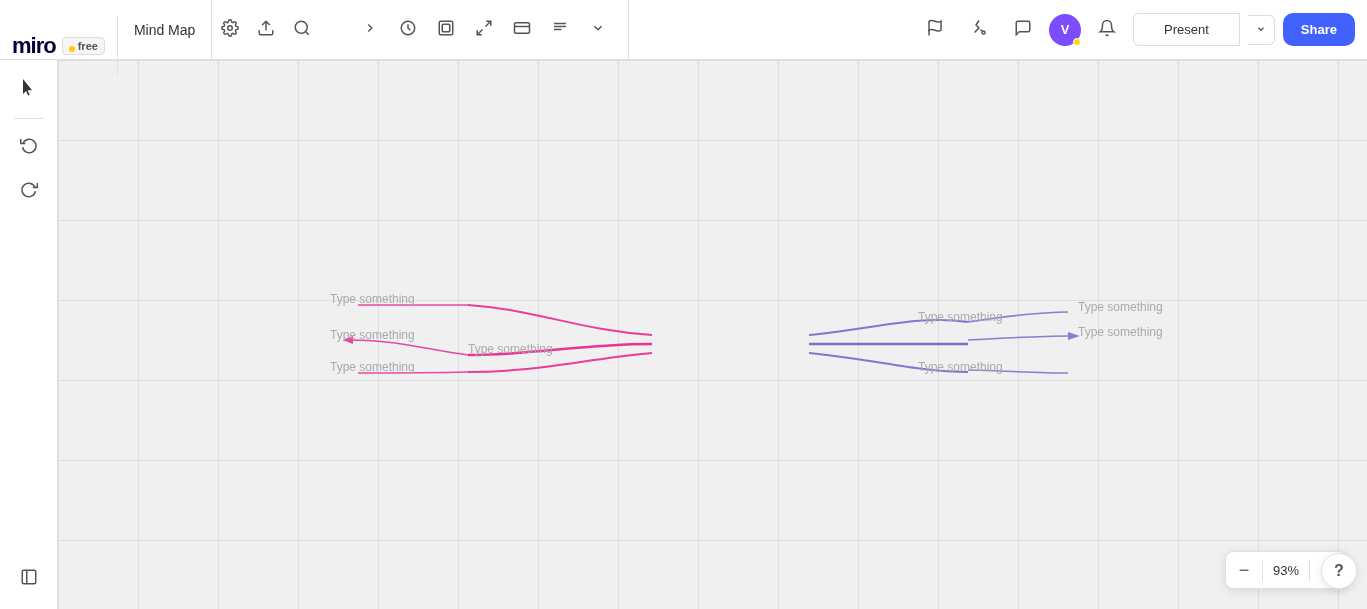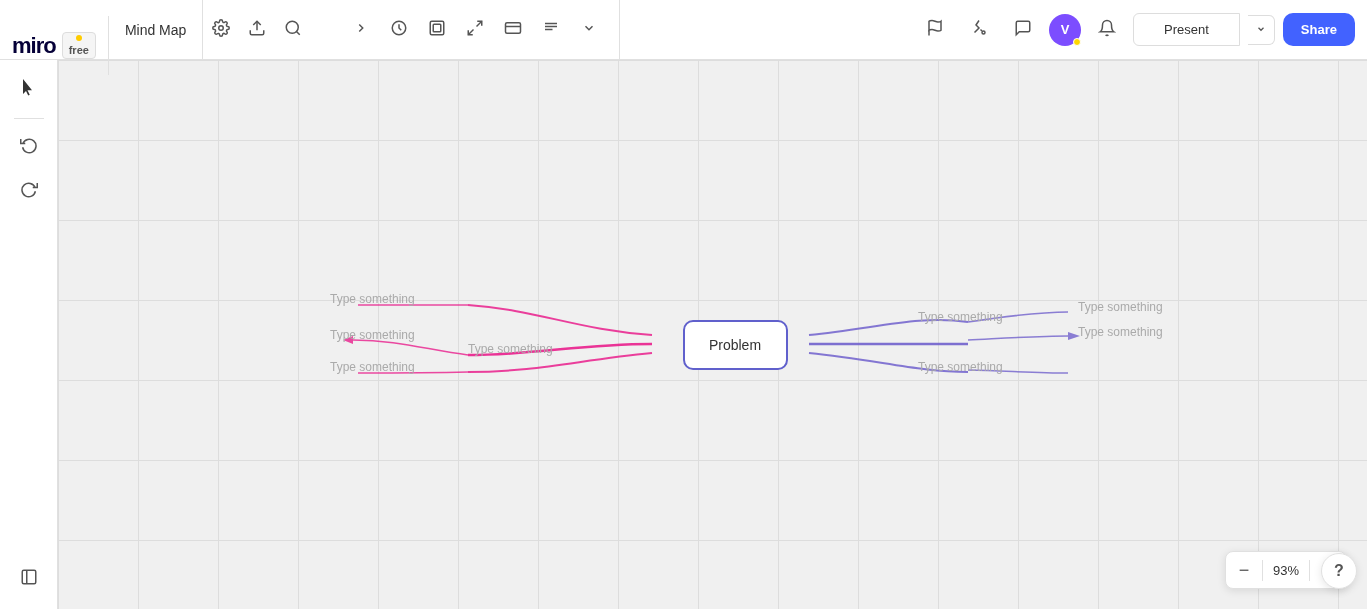--- a/index.html
+++ b/index.html
@@ -12,21 +12,21 @@
       display: flex; align-items: center; z-index: 100;
     }
     #left-toolbar {
       display: flex; align-items: center; gap: 6px; padding: 0 12px;
       border-right: 1px solid #e0e0e0; height: 100%; margin-top: 32px;
     }
     #miro-logo { font-size: 22px; font-weight: 800; color: #050038; letter-spacing: -1px; }
     #free-badge {
       background: #f5f5f5; border: 1px solid #ddd; border-radius: 4px;
       font-size: 11px; font-weight: 600; color: #555; padding: 2px 6px;
-      display: flex; align-items: center; gap: 3px; flex-direction: column;
+      display: flex; align-items: flex-end; gap: 3px;
     }
     .free-dot { width: 6px; height: 6px; background: #ffcc00; border-radius: 50%; display: inline-block; }
     #board-name {
       padding: 0 16px; font-size: 14px; font-weight: 500; color: #333;
       border-right: 1px solid #e0e0e0; height: 100%; display: flex; align-items: center;
     }
     #center-toolbar {
       display: flex; align-items: center; gap: 2px; padding: 0 12px;
       border-right: 1px solid #e0e0e0; height: 100%;
     }
@@ -355,23 +355,20 @@
     <path d="M 751 275 C 820 268 860 255 910 262" stroke="#7060cc" stroke-width="2" fill="none" opacity="0.85"></path>
     <path d="M 751 284 C 820 284 860 284 910 284" stroke="#7060cc" stroke-width="2.5" fill="none" opacity="0.9"></path>
     <path d="M 751 293 C 820 300 860 312 910 312" stroke="#7060cc" stroke-width="2" fill="none" opacity="0.85"></path>
 
     <path d="M 910 262 C 950 256 980 252 1010 252" stroke="#7060cc" stroke-width="1.5" fill="none" opacity="0.8"></path>
     <path d="M 910 280 C 950 278 980 276 1010 276" stroke="#7060cc" stroke-width="1.5" fill="none" opacity="0.8"></path>
     <polygon points="1010,272 1022,276 1010,280" fill="#7060cc" opacity="0.8"></polygon>
     <path d="M 910 310 C 950 311 980 313 1010 313" stroke="#7060cc" stroke-width="1.5" fill="none" opacity="0.8"></path>
   </svg>
 
-  <div id="center-node">
-    <span>Problem</span>
-  </div>
 
   <div class="branch-label" style="left: 272px; top: 232px;">
     <span>Type something</span>
   </div>
   <div class="branch-label" style="left: 272px; top: 268px;">
     <span>Type something</span>
   </div>
   <div class="branch-label" style="left: 410px; top: 282px;">
     <span>Type something</span>
   </div>

